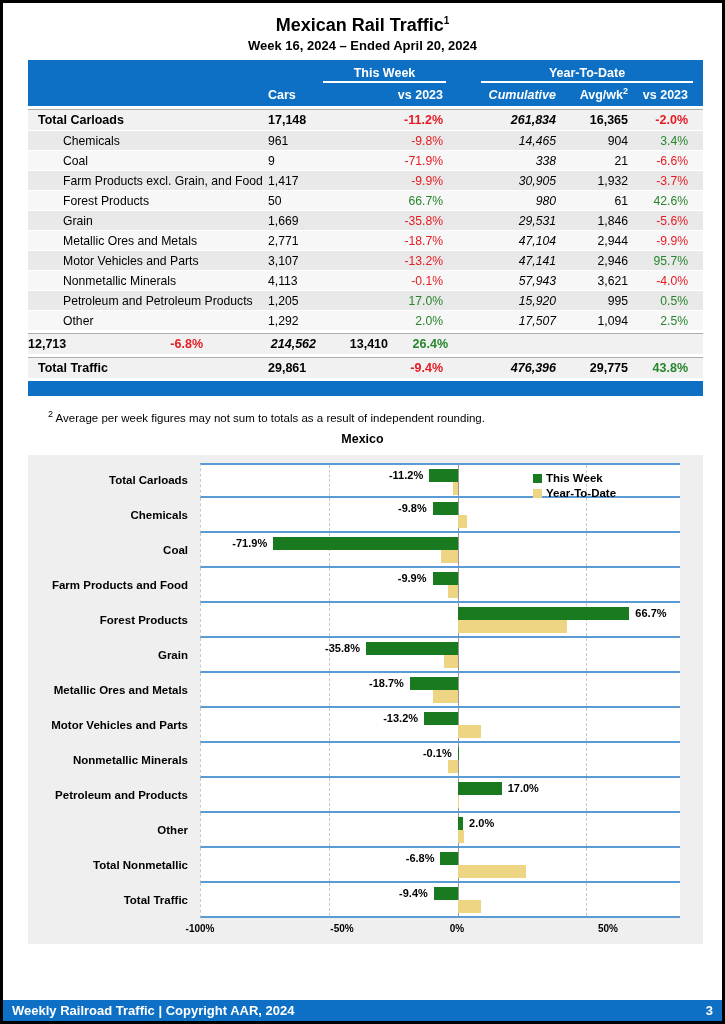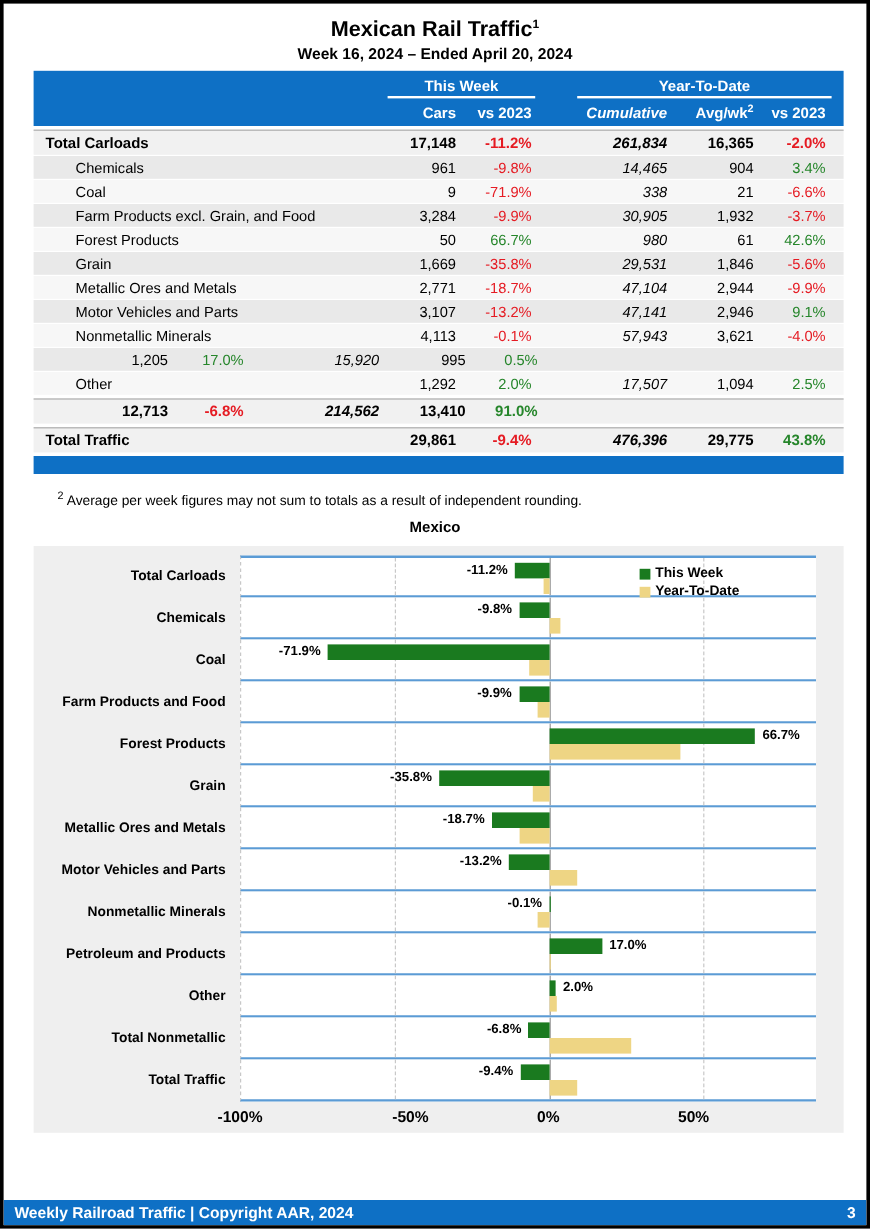--- a/index.html
+++ b/index.html
@@ -17,21 +17,21 @@
   .table-wrap { margin: 7px 25px 0 25px; width: 675px; }
   .thead { background: var(--header-blue); color: #fff; font-weight: bold; }
   .group-row { display: flex; height: 23px; align-items: flex-end; font-size: 12.5px; }
   .gcell { text-align: center; border-bottom: 2px solid #fff; padding-bottom: 1px; }
   .gw { margin-left: 295px; width: 123px; }
   .gy { margin-left: 35px; width: 212px; }
   .col-row { display: flex; height: 23px; align-items: center; font-size: 12.5px; }
   .col-row sup { font-size: 9px; }
   .c { white-space: nowrap; }
   .c.label { width: 240px; }
-  .c.cars  { width: 112px; text-align: right; }
+  .c.cars  { width: 112px; }
   .c.wvs   { width: 63px;  text-align: right; }
   .c.cum   { width: 113px; text-align: right; font-style: italic; }
   .c.avg   { width: 72px;  text-align: right; }
   .c.yvs   { width: 60px;  text-align: right; }
 
   .trow { display: flex; align-items: center; height: 19px; margin-bottom: 1px; font-size: 12.2px; }
   .trow.light { background: #f7f7f7; }
   .trow.shade { background: #e9e9e9; }
   .trow .label { padding-left: 35px; }
   .trow.total { height: 21px; margin-top: 3px; border-top: 1px solid #adadad; background: #f1f1f1; font-weight: bold; font-size: 12.5px; }
@@ -63,21 +63,21 @@
   .bar.green { top: 4px; background: var(--bar-green); }
   .bar.tan { top: 17px; background: var(--bar-tan); }
   .bar-label { position: absolute; top: 4px; height: 13px; line-height: 13px;
                font-size: 11px; font-weight: bold; white-space: nowrap; }
   .legend { position: absolute; left: 505px; top: 8px; }
   .li { display: flex; align-items: center; gap: 4px; font-weight: bold; font-size: 11.5px; line-height: 15px; }
   .sw { width: 9px; height: 9px; display: inline-block; }
   .sw.green { background: var(--bar-green); }
   .sw.tan { background: var(--bar-tan); }
   .axis-row { position: relative; margin-left: 172px; width: 480px; height: 20px;
-              font-weight: bold; font-size: 13px; }
+              font-weight: bold; font-size: 10px; }
   .axis-row span { position: absolute; top: 5px; transform: translateX(-50%); }
 
   
   .page-footer { position: absolute; left: 0; right: 0; bottom: 0; height: 21px; background: var(--header-blue);
                  color: #fff; font-weight: bold; font-size: 13px; display: flex; justify-content: space-between;
                  align-items: center; padding: 0 9px; }
 </style>
 </head>
 <body>
 
@@ -126,21 +126,21 @@
     <div class="c label">Coal</div>
     <div class="c cars">9</div>
     <div class="c wvs neg">-71.9%</div>
     <div class="c cum">338</div>
     <div class="c avg">21</div>
     <div class="c yvs neg">-6.6%</div>
   </div>
 
   <div class="trow shade">
     <div class="c label">Farm Products excl. Grain, and Food</div>
-    <div class="c cars">3,284</div>
+    <div class="c cars">1,417</div>
     <div class="c wvs neg">-9.9%</div>
     <div class="c cum">30,905</div>
     <div class="c avg">1,932</div>
     <div class="c yvs neg">-3.7%</div>
   </div>
 
   <div class="trow light">
     <div class="c label">Forest Products</div>
     <div class="c cars">50</div>
     <div class="c wvs pos">66.7%</div>
@@ -166,33 +166,34 @@
     <div class="c avg">2,944</div>
     <div class="c yvs neg">-9.9%</div>
   </div>
 
   <div class="trow shade">
     <div class="c label">Motor Vehicles and Parts</div>
     <div class="c cars">3,107</div>
     <div class="c wvs neg">-13.2%</div>
     <div class="c cum">47,141</div>
     <div class="c avg">2,946</div>
-    <div class="c yvs pos">9.1%</div>
+    <div class="c yvs pos">95.7%</div>
   </div>
 
   <div class="trow light">
     <div class="c label">Nonmetallic Minerals</div>
     <div class="c cars">4,113</div>
     <div class="c wvs neg">-0.1%</div>
     <div class="c cum">57,943</div>
     <div class="c avg">3,621</div>
     <div class="c yvs neg">-4.0%</div>
   </div>
 
   <div class="trow shade">
+    <div class="c label">Petroleum and Petroleum Products</div>
     <div class="c cars">1,205</div>
     <div class="c wvs pos">17.0%</div>
     <div class="c cum">15,920</div>
     <div class="c avg">995</div>
     <div class="c yvs pos">0.5%</div>
   </div>
 
   <div class="trow light">
     <div class="c label">Other</div>
     <div class="c cars">1,292</div>
@@ -200,21 +201,21 @@
     <div class="c cum">17,507</div>
     <div class="c avg">1,094</div>
     <div class="c yvs pos">2.5%</div>
   </div>
 
   <div class="trow total">
     <div class="c cars">12,713</div>
     <div class="c wvs neg">-6.8%</div>
     <div class="c cum">214,562</div>
     <div class="c avg">13,410</div>
-    <div class="c yvs pos">91.0%</div>
+    <div class="c yvs pos">26.4%</div>
   </div>
 
   <div class="trow total">
     <div class="c label">Total Traffic</div>
     <div class="c cars">29,861</div>
     <div class="c wvs neg">-9.4%</div>
     <div class="c cum">476,396</div>
     <div class="c avg">29,775</div>
     <div class="c yvs pos">43.8%</div>
   </div>
@@ -395,21 +396,21 @@
         <div class="li">
             <span class="sw tan"></span>
             <span>Year-To-Date</span>
           </div>
       </div>
     </div>
     <div class="axis-row" id="axis-row">
         <span style="left: 0px;">-100%</span>
         <span style="left: 142px;">-50%</span>
         <span style="left: 256.959px;">0%</span>
-        <span style="left: 378px;">50%</span>
+        <span style="left: 408px;">50%</span>
       </div>
   </div>
 
   <div class="page-footer">
     <span>Weekly Railroad Traffic | Copyright AAR, 2024</span>
     <span>3</span>
   </div>
 
 </div>
 

